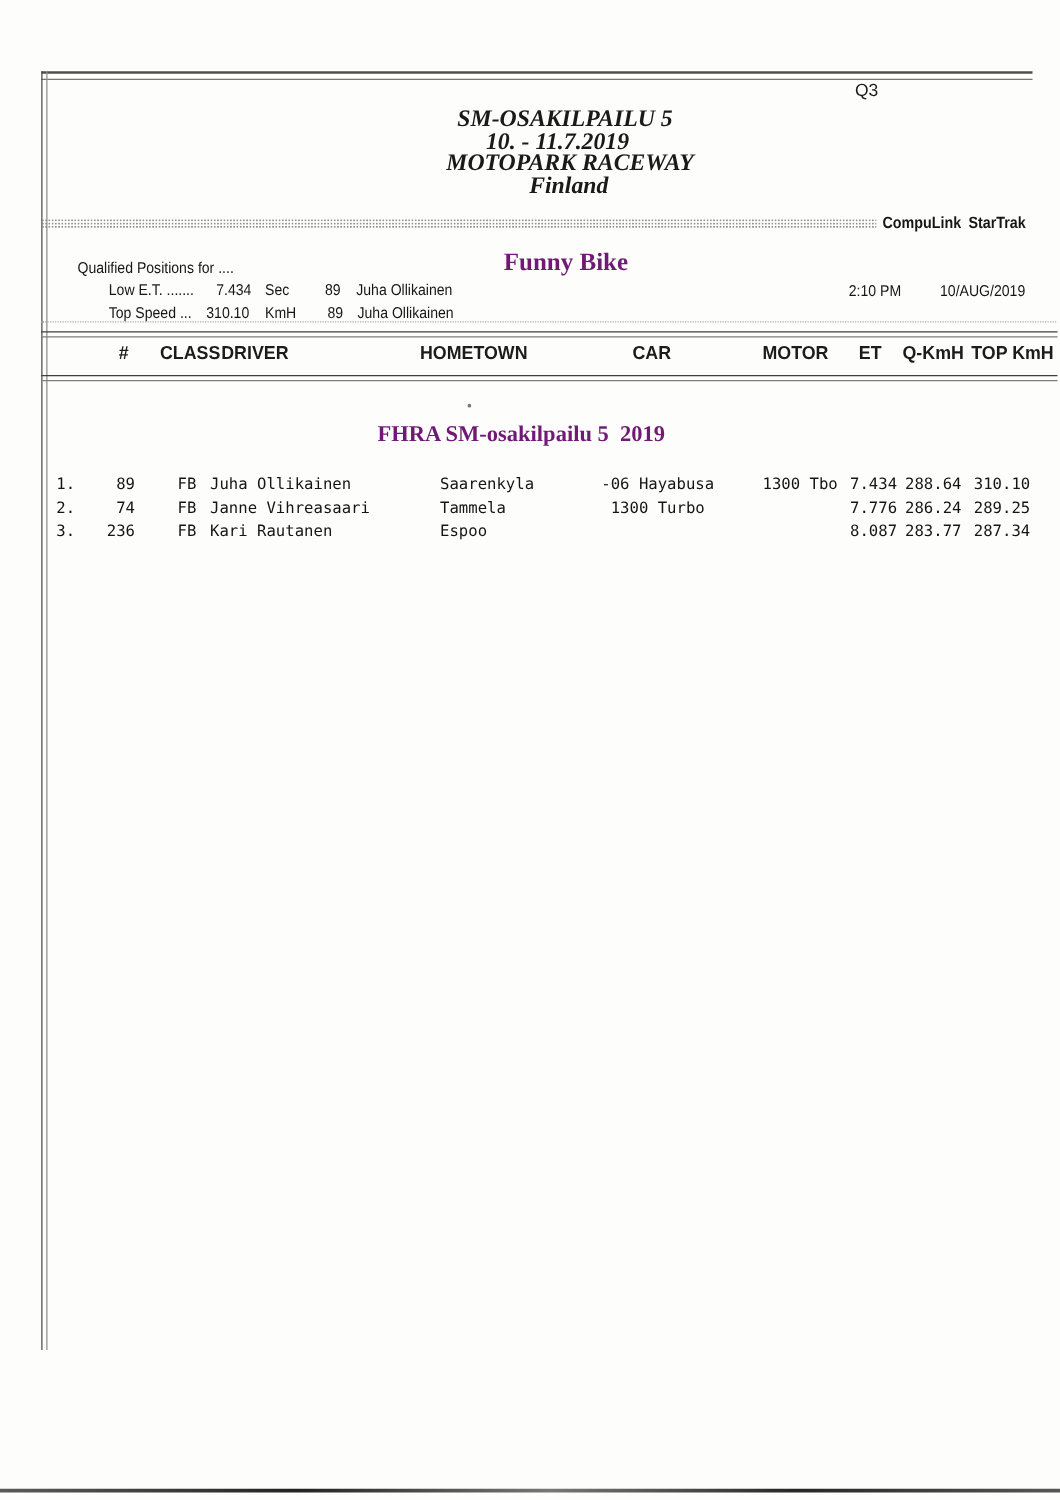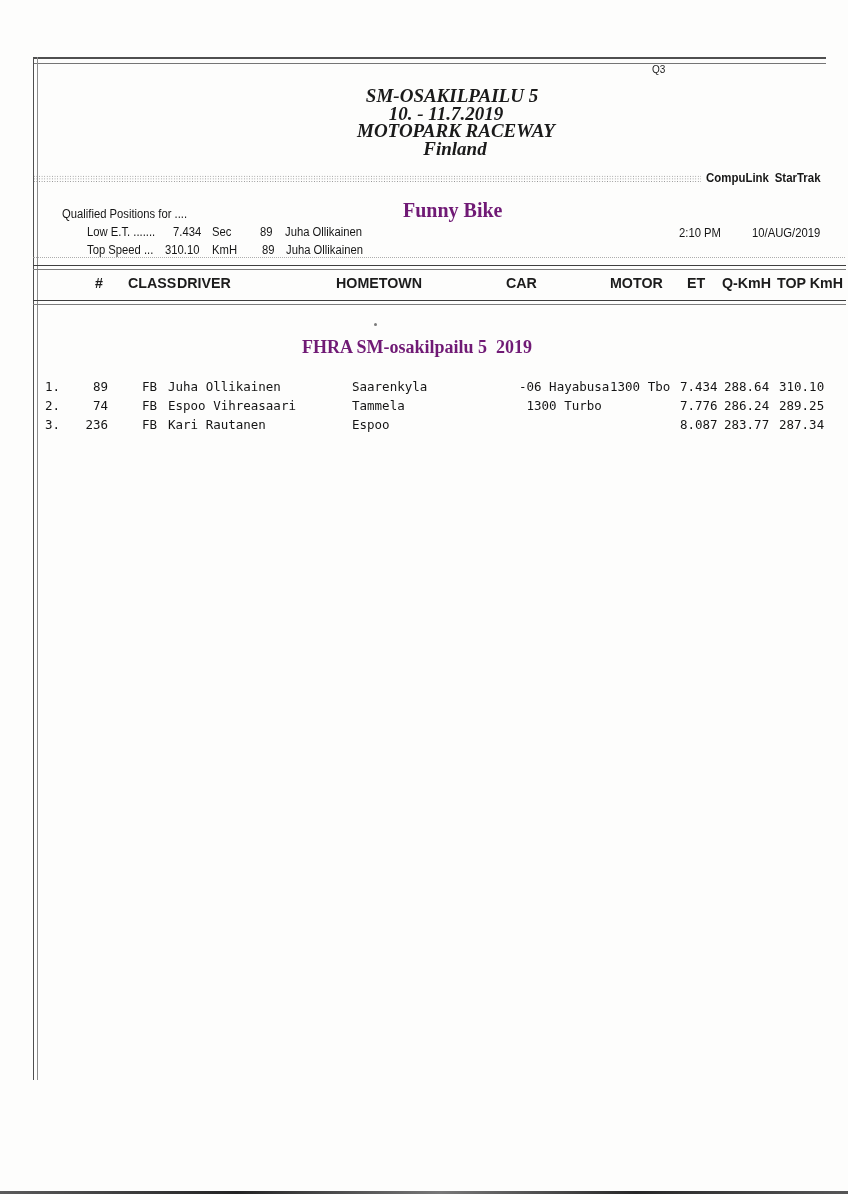--- a/index.html
+++ b/index.html
@@ -34,35 +34,35 @@
   .colhead{position:absolute;top:274px;font-family:"Liberation Sans",sans-serif;font-size:15px;
            font-weight:700;color:#1c1c1c;white-space:pre;transform:scaleX(0.95);transform-origin:0 0;}
   .mono{font-family:"DejaVu Sans Mono",monospace;font-size:12.5px;color:#151515;white-space:pre;}
   .row{position:absolute;left:0;width:848px;height:16px;}
   .row .c{position:absolute;top:0;}
   .c-pos{left:45px;}
   .c-num{left:68px;width:40px;text-align:right;}
   .c-class{left:142px;}
   .c-driver{left:168px;}
   .c-home{left:352px;text-align:center;}
-  .c-car{left:519px;}
+  .c-car{left:481px;}
   .c-motor{left:610px;}
   .c-et{left:680px;}
   .c-q{left:724px;}
   .c-top{left:779px;}
 </style>
 </head>
 <body>
 
 <div class="page">
 
   <div class="rule-top"></div>
   <div class="rule-left"></div>
 
-  <span class="abs" style="left:652px;top:64px;font-size:10px;">Q3</span>
+  <span class="abs" style="left:684px;top:64px;font-size:14px;">Q3</span>
 
   <span class="abs ital" style="left:452px;top:85px;">SM-OSAKILPAILU 5</span>
   <span class="abs ital" style="left:446px;top:103px;">10. - 11.7.2019</span>
   <span class="abs ital" style="left:456px;top:120px;">MOTOPARK RACEWAY</span>
   <span class="abs ital" style="left:455px;top:138px;">Finland</span>
 
   <div class="halftone"></div>
   <span class="abs brand" style="left:706px;top:170px;">CompuLink StarTrak</span>
 
   <span class="abs printer" style="left:62px;top:207px;">Qualified Positions for ....</span>
@@ -111,21 +111,21 @@
     <span class="c c-motor">1300 Tbo</span>
     <span class="c c-et">7.434</span>
     <span class="c c-q">288.64</span>
     <span class="c c-top">310.10</span>
   </div>
 
   <div class="row mono" style="top:398px;">
     <span class="c c-pos">2.</span>
     <span class="c c-num">74</span>
     <span class="c c-class">FB</span>
-    <span class="c c-driver">Espoo Vihreasaari</span>
+    <span class="c c-driver">Janne Vihreasaari</span>
     <span class="c c-home">Tammela</span>
     <span class="c c-car"> 1300 Turbo</span>
     <span class="c c-motor"></span>
     <span class="c c-et">7.776</span>
     <span class="c c-q">286.24</span>
     <span class="c c-top">289.25</span>
   </div>
 
   <div class="row mono" style="top:417px;">
     <span class="c c-pos">3.</span>

